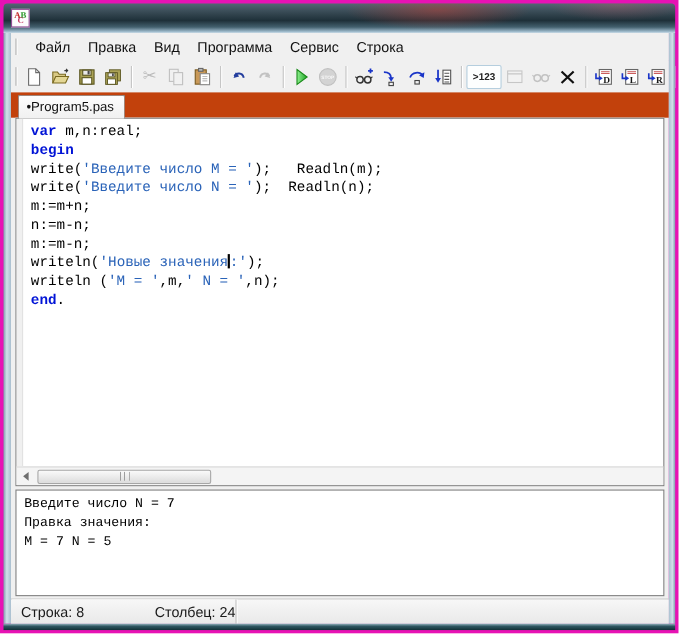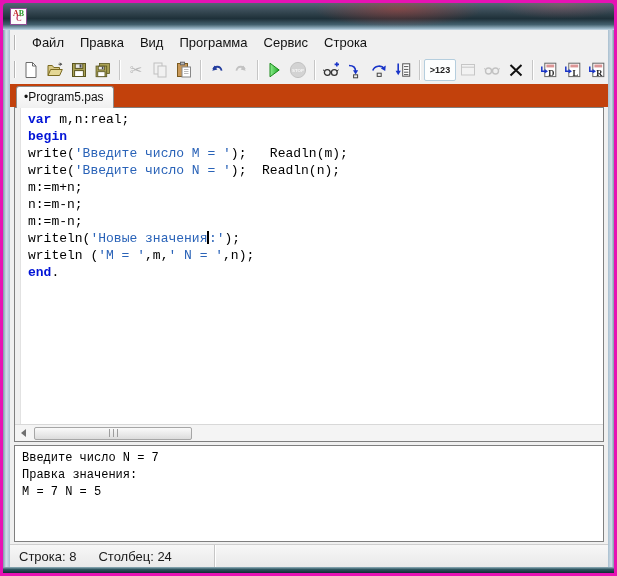--- a/index.html
+++ b/index.html
@@ -78,21 +78,21 @@
   .hs-grip { width:9px; height:8px; background:repeating-linear-gradient(90deg,#9d9d9d 0 1px, transparent 1px 4px); }
 
   
   .output { flex:0 0 97px; margin:3px 4px 2px; border:1px solid #7f7f7f; background:#fff;
     padding:4px 4px 0 7px; font-family:"Liberation Mono", monospace; font-size:12px; line-height:17px; white-space:pre; overflow:hidden; }
   .ol { height:17px; color:#000; }
 
   
   .statusbar { flex:0 0 23px; background:linear-gradient(180deg,#f7f7f7,#e9e9e9); border-top:1px solid #cfcfcf; display:flex; align-items:stretch; }
   .sb-sec { display:flex; align-items:center; font-size:13px; color:#1a1a1a; padding-left:9px;
-    border-right:1px solid #c6c6c6; box-shadow:1px 0 0 #fff; }
+    border-right:1px solid #c6c6c6; box-shadow:1px 0 0 #fff;justify-content:space-between; }
   .sb-sec.first { width:205px; flex:0 0 205px; gap:22px; }
   .sb-sec.rest { flex:1; border-right:none; box-shadow:none; }
 </style>
 </head>
 <body>
 
 <div class="screen">
   <div class="win">
 
     <div class="titlebar">

